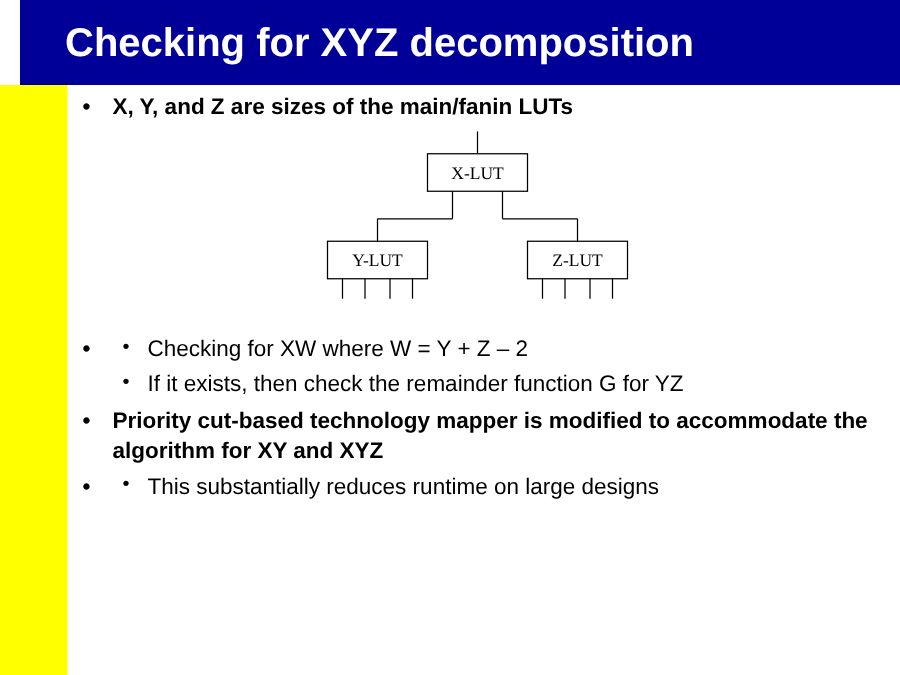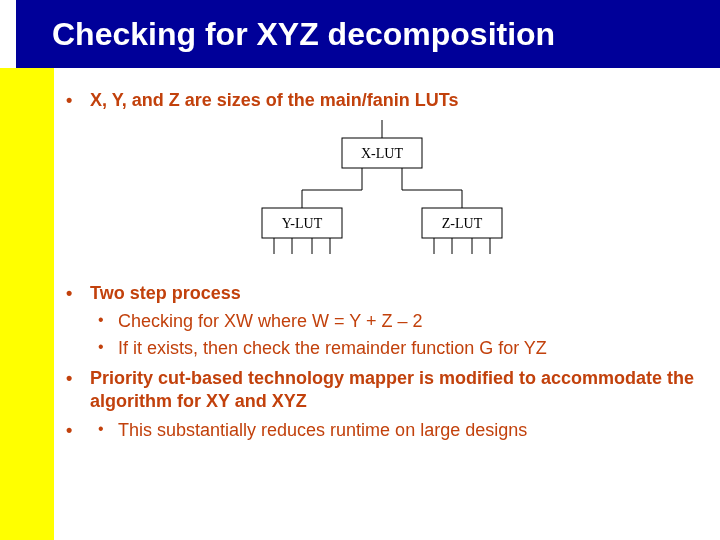--- a/index.html
+++ b/index.html
@@ -1,20 +1,20 @@
 <!DOCTYPE html>
 <html><head>
 <meta charset="utf-8">
 <style>
 html,body{margin:0;padding:0;width:720px;height:540px;background:#fff;font-family:Arial,Helvetica,sans-serif;overflow:hidden}
 .slide{position:relative;width:720px;height:540px;background:#fff}
 .sidebar{position:absolute;left:0;top:68px;width:54px;height:472px;background:#ffff00}
 .titlebar{position:absolute;left:16px;top:0;width:720px;height:68px;background:#000099;display:flex;align-items:center;padding-left:36px;box-sizing:border-box}
 .titlebar h1{color:#fff;font-size:32px;font-weight:bold;margin:0}
-.content{position:absolute;left:62px;top:89px;width:640px;color:#c2410c}
+.content{position:absolute;left:62px;top:74px;width:640px;color:#000000}
 ul.main{list-style:none;padding:0;margin:0}
 ul.main>li{position:relative;padding-left:28px;margin-bottom:6px;font-size:18px;font-weight:bold;line-height:1.3}
 ul.main>li::before{content:"•";position:absolute;left:4px;top:0;font-size:18px}
 ul.sub{list-style:none;padding:0;margin:4px 0 0 0}
 ul.sub>li{position:relative;padding-left:28px;margin-bottom:4px;font-size:18px;font-weight:normal;line-height:1.3}
 ul.sub>li::before{content:"•";position:absolute;left:8px;top:0;font-size:16px}
 .diagram{width:360px;margin:8px auto 18px auto}
 .box{fill:#fff;stroke:#000;stroke-width:1}
 .lbl{font-family:'Times New Roman',serif;font-size:14px;fill:#000}
 </style>
@@ -52,21 +52,20 @@
         <line x1="128" y1="118" x2="128" y2="134" stroke="#000" stroke-width="1"></line>
         <line x1="232" y1="118" x2="232" y2="134" stroke="#000" stroke-width="1"></line>
         <line x1="250" y1="118" x2="250" y2="134" stroke="#000" stroke-width="1"></line>
         <line x1="270" y1="118" x2="270" y2="134" stroke="#000" stroke-width="1"></line>
         <line x1="288" y1="118" x2="288" y2="134" stroke="#000" stroke-width="1"></line>
       </svg>
     </div>
 
     <ul class="main">
       <li>
-        <span>Two step process</span>
         <ul class="sub">
           <li>Checking for XW where W = Y + Z – 2</li>
           <li>If it exists, then check the remainder function G for YZ</li>
         </ul>
       </li>
       <li>Priority cut-based technology mapper is modified to accommodate the algorithm for XY and XYZ</li>
       <li>
         <ul class="sub">
           <li>This substantially reduces runtime on large designs</li>
         </ul>

